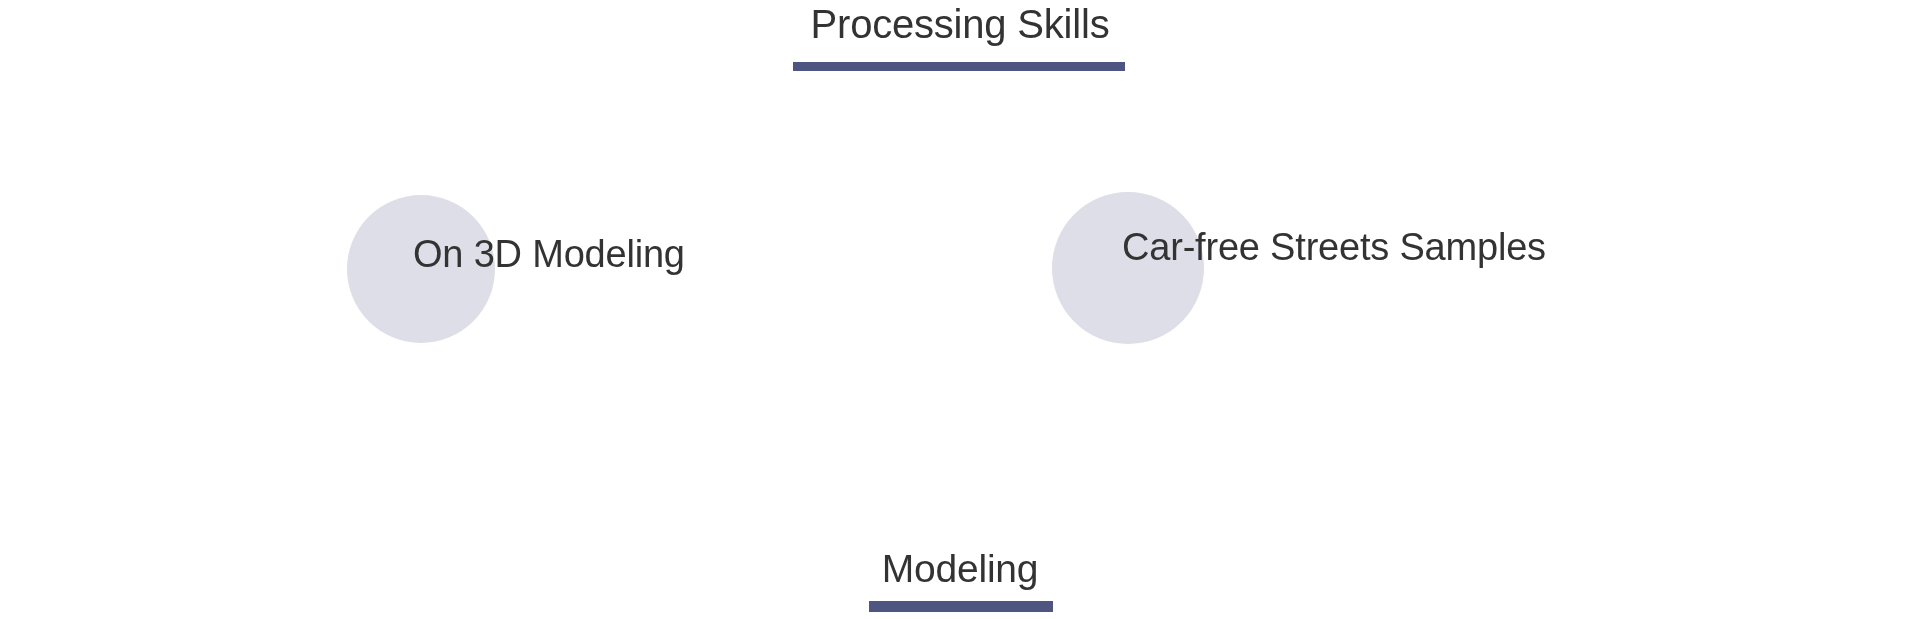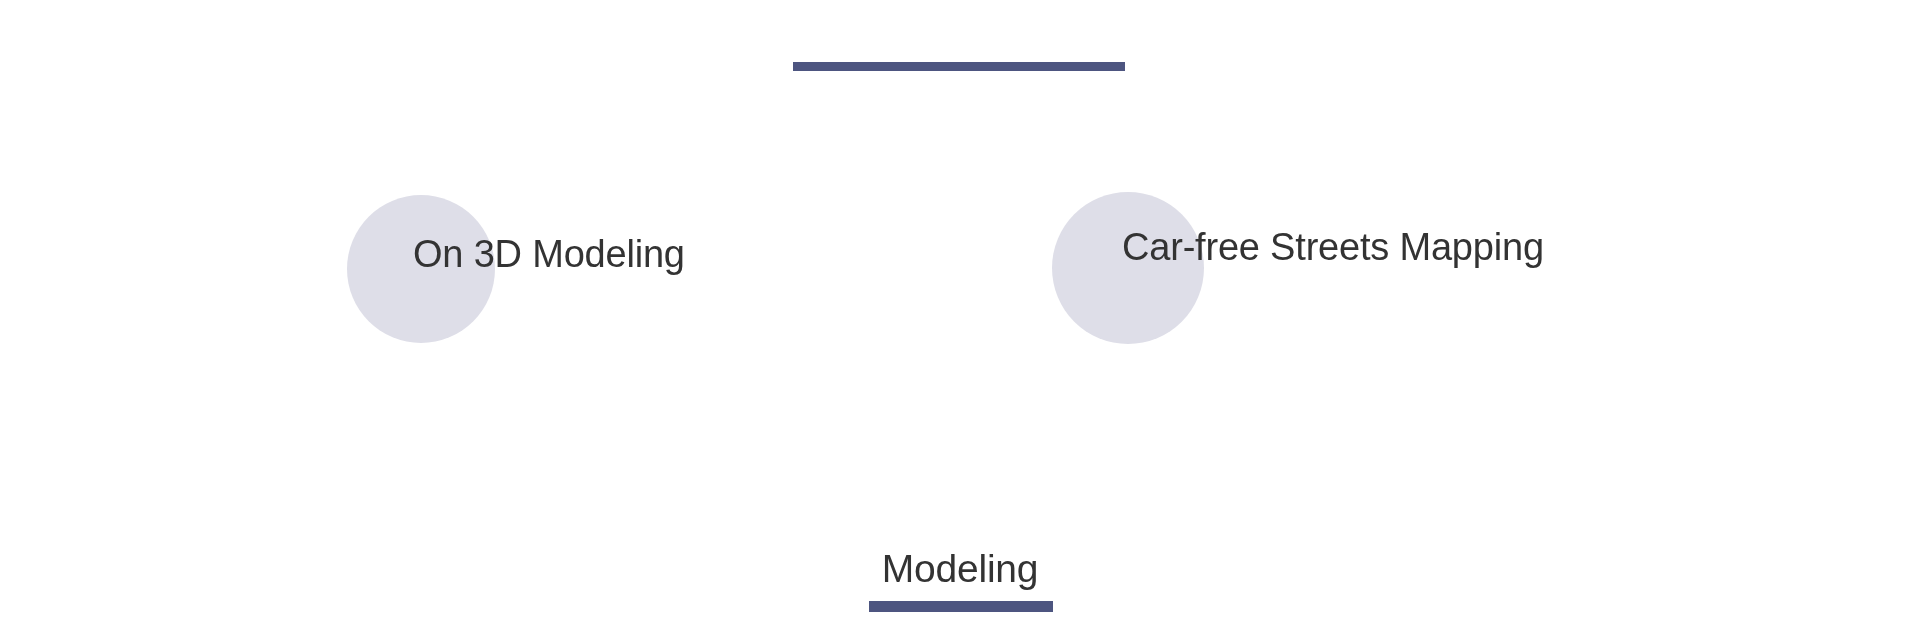--- a/index.html
+++ b/index.html
@@ -109,28 +109,29 @@
   .node-carfree .node-label {
     left: 1122px;
     top: 228px;
   }
 </style>
 </head>
 <body style="background: rgb(255, 255, 255);">
 
 <div class="canvas">
 
+  <div class="section-heading heading-title">Processing Skills</div>
   <div class="heading-rule rule-title" style="background: rgb(77, 85, 128);"></div>
 
   <div class="node node-modeling">
     <div class="node-circle" style="background: rgb(222, 222, 232);"></div>
     <div class="node-label" style="color: rgb(51, 51, 51);">On 3D Modeling</div>
   </div>
 
   <div class="node node-carfree">
     <div class="node-circle" style="background: rgb(222, 222, 232);"></div>
-    <div class="node-label" style="color: rgb(51, 51, 51);">Car-free Streets Mapping</div>
+    <div class="node-label" style="color: rgb(51, 51, 51);">Car-free Streets Samples</div>
   </div>
 
   <div class="section-heading heading-samples">Modeling</div>
   <div class="heading-rule rule-samples" style="background: rgb(77, 85, 128);"></div>
 
 </div>
 
 </body></html>

